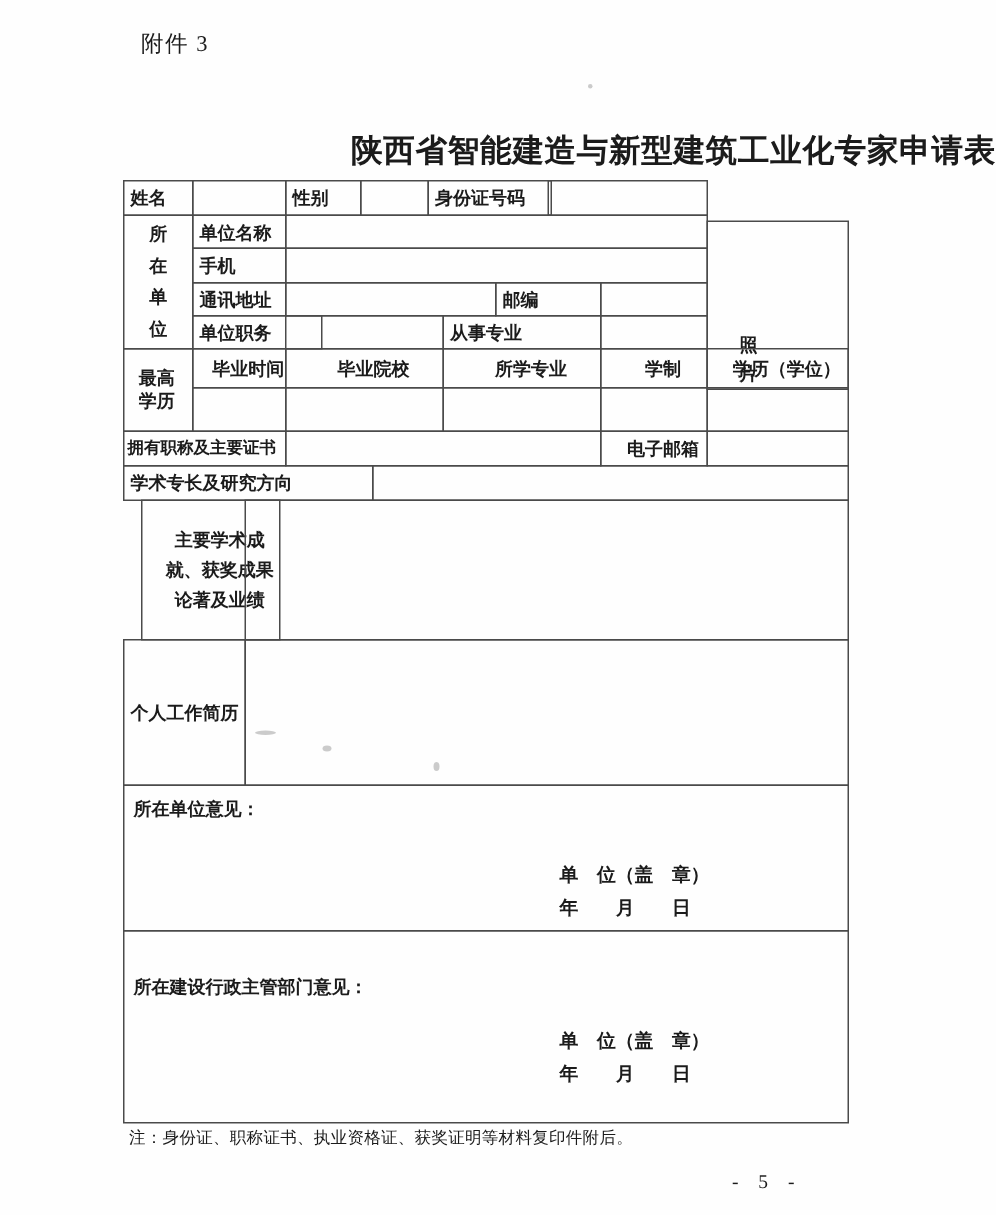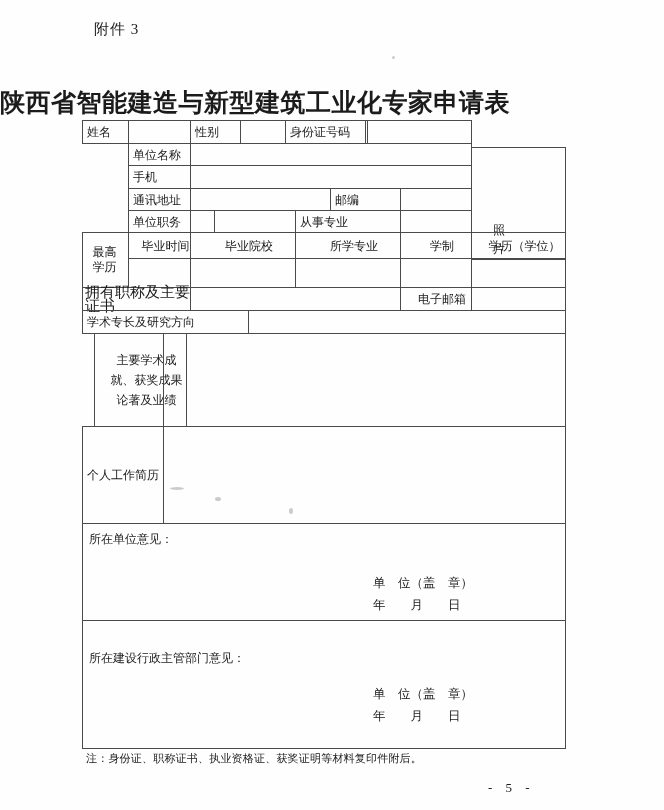--- a/index.html
+++ b/index.html
@@ -1,33 +1,33 @@
 <!DOCTYPE html>
 <html><head>
 <meta charset="utf-8">
 <style>
   html,body{margin:0;padding:0;background:#ffffff;}
   .page{position:relative;width:664px;height:810px;background:#fefefe;overflow:hidden;
         font-family:"Liberation Serif","DejaVu Serif",serif;color:#1b1b1b;}
   .attachment{position:absolute;left:94px;top:20px;font-size:15px;letter-spacing:1px;}
-  .title{position:absolute;left:0;top:86px;width:664px;text-align:left;
-         font-size:25px;font-weight:bold;letter-spacing:0.5px;margin:0;}
+  .title{position:absolute;left:0;top:86px;width:664px;text-align:right;
+         font-size:21px;font-weight:bold;letter-spacing:0.5px;margin:0;}
   .form-table{position:absolute;left:82px;top:120px;width:484px;height:629px;}
   .cell{position:absolute;box-sizing:border-box;border:1px solid #4a4a4a;
-        display:flex;align-items:center;font-size:12px;line-height:14px;}
+        display:flex;align-items:center;font-size:12px;line-height:14px;font-weight:bold;}
   .lab{padding-left:4px;}
   .ctr{justify-content:center;padding-left:12px;}
   .vtxt{width:1em;word-break:break-all;text-align:center;}
   .photo-cell{align-items:flex-end;padding-left:21px;margin-top:27px;}
   .photo-cell .vtxt{line-height:19px;}
   .wu-cell{justify-content:center;}
   .wu-cell .vtxt{line-height:21px;}
   .edu-cell{justify-content:center;}
   .edu-txt{width:26px;word-break:break-all;text-align:left;line-height:15px;}
-  .tight{font-size:15px;padding-left:2px;}
+  .tight{font-size:11px;padding-left:2px;}
   .multi{white-space:pre-line;text-align:center;line-height:20px;}
   .opinion{display:block;padding:8px 0 11px 6px;}
   .opinion.deep{padding-top:30px;}
   .stamp{position:absolute;right:92px;font-size:12.5px;line-height:22px;}
   .stamp.low{bottom:4px;}
   .stamp.mid{top:62px;}
   .note{position:absolute;left:86px;top:751px;font-size:11px;letter-spacing:0.2px;}
   .pagenum{position:absolute;left:488px;top:780px;font-size:13px;letter-spacing:5px;}
   .artifact{position:absolute;background:#8d8d8d;opacity:.45;border-radius:50%;}
 </style>
@@ -45,20 +45,23 @@
     <div class="cell" style="left:46px;top:0;width:63px;height:24px"></div>
     <div class="cell lab" style="left:108px;top:0;width:51px;height:24px">性别</div>
     <div class="cell" style="left:158px;top:0;width:46px;height:24px"></div>
     <div class="cell lab" style="left:203px;top:0;width:83px;height:24px">身份证号码</div>
     <div class="cell" style="left:283px;top:0;width:107px;height:24px"></div>
 
     <div class="cell photo-cell" style="left:389px;top:0;width:95px;height:113px">
       <span class="vtxt">照片</span>
     </div>
 
+    <div class="cell wu-cell" style="left:0;top:23px;width:47px;height:90px">
+      <span class="vtxt">所在单位</span>
+    </div>
 
     <div class="cell lab" style="left:46px;top:23px;width:63px;height:23px">单位名称</div>
     <div class="cell" style="left:108px;top:23px;width:282px;height:23px"></div>
 
     <div class="cell lab" style="left:46px;top:45px;width:63px;height:24px">手机</div>
     <div class="cell" style="left:108px;top:45px;width:282px;height:24px"></div>
 
     <div class="cell lab" style="left:46px;top:68px;width:63px;height:23px">通讯地址</div>
     <div class="cell" style="left:108px;top:68px;width:141px;height:23px"></div>
     <div class="cell lab" style="left:248px;top:68px;width:71px;height:23px">邮编</div>

